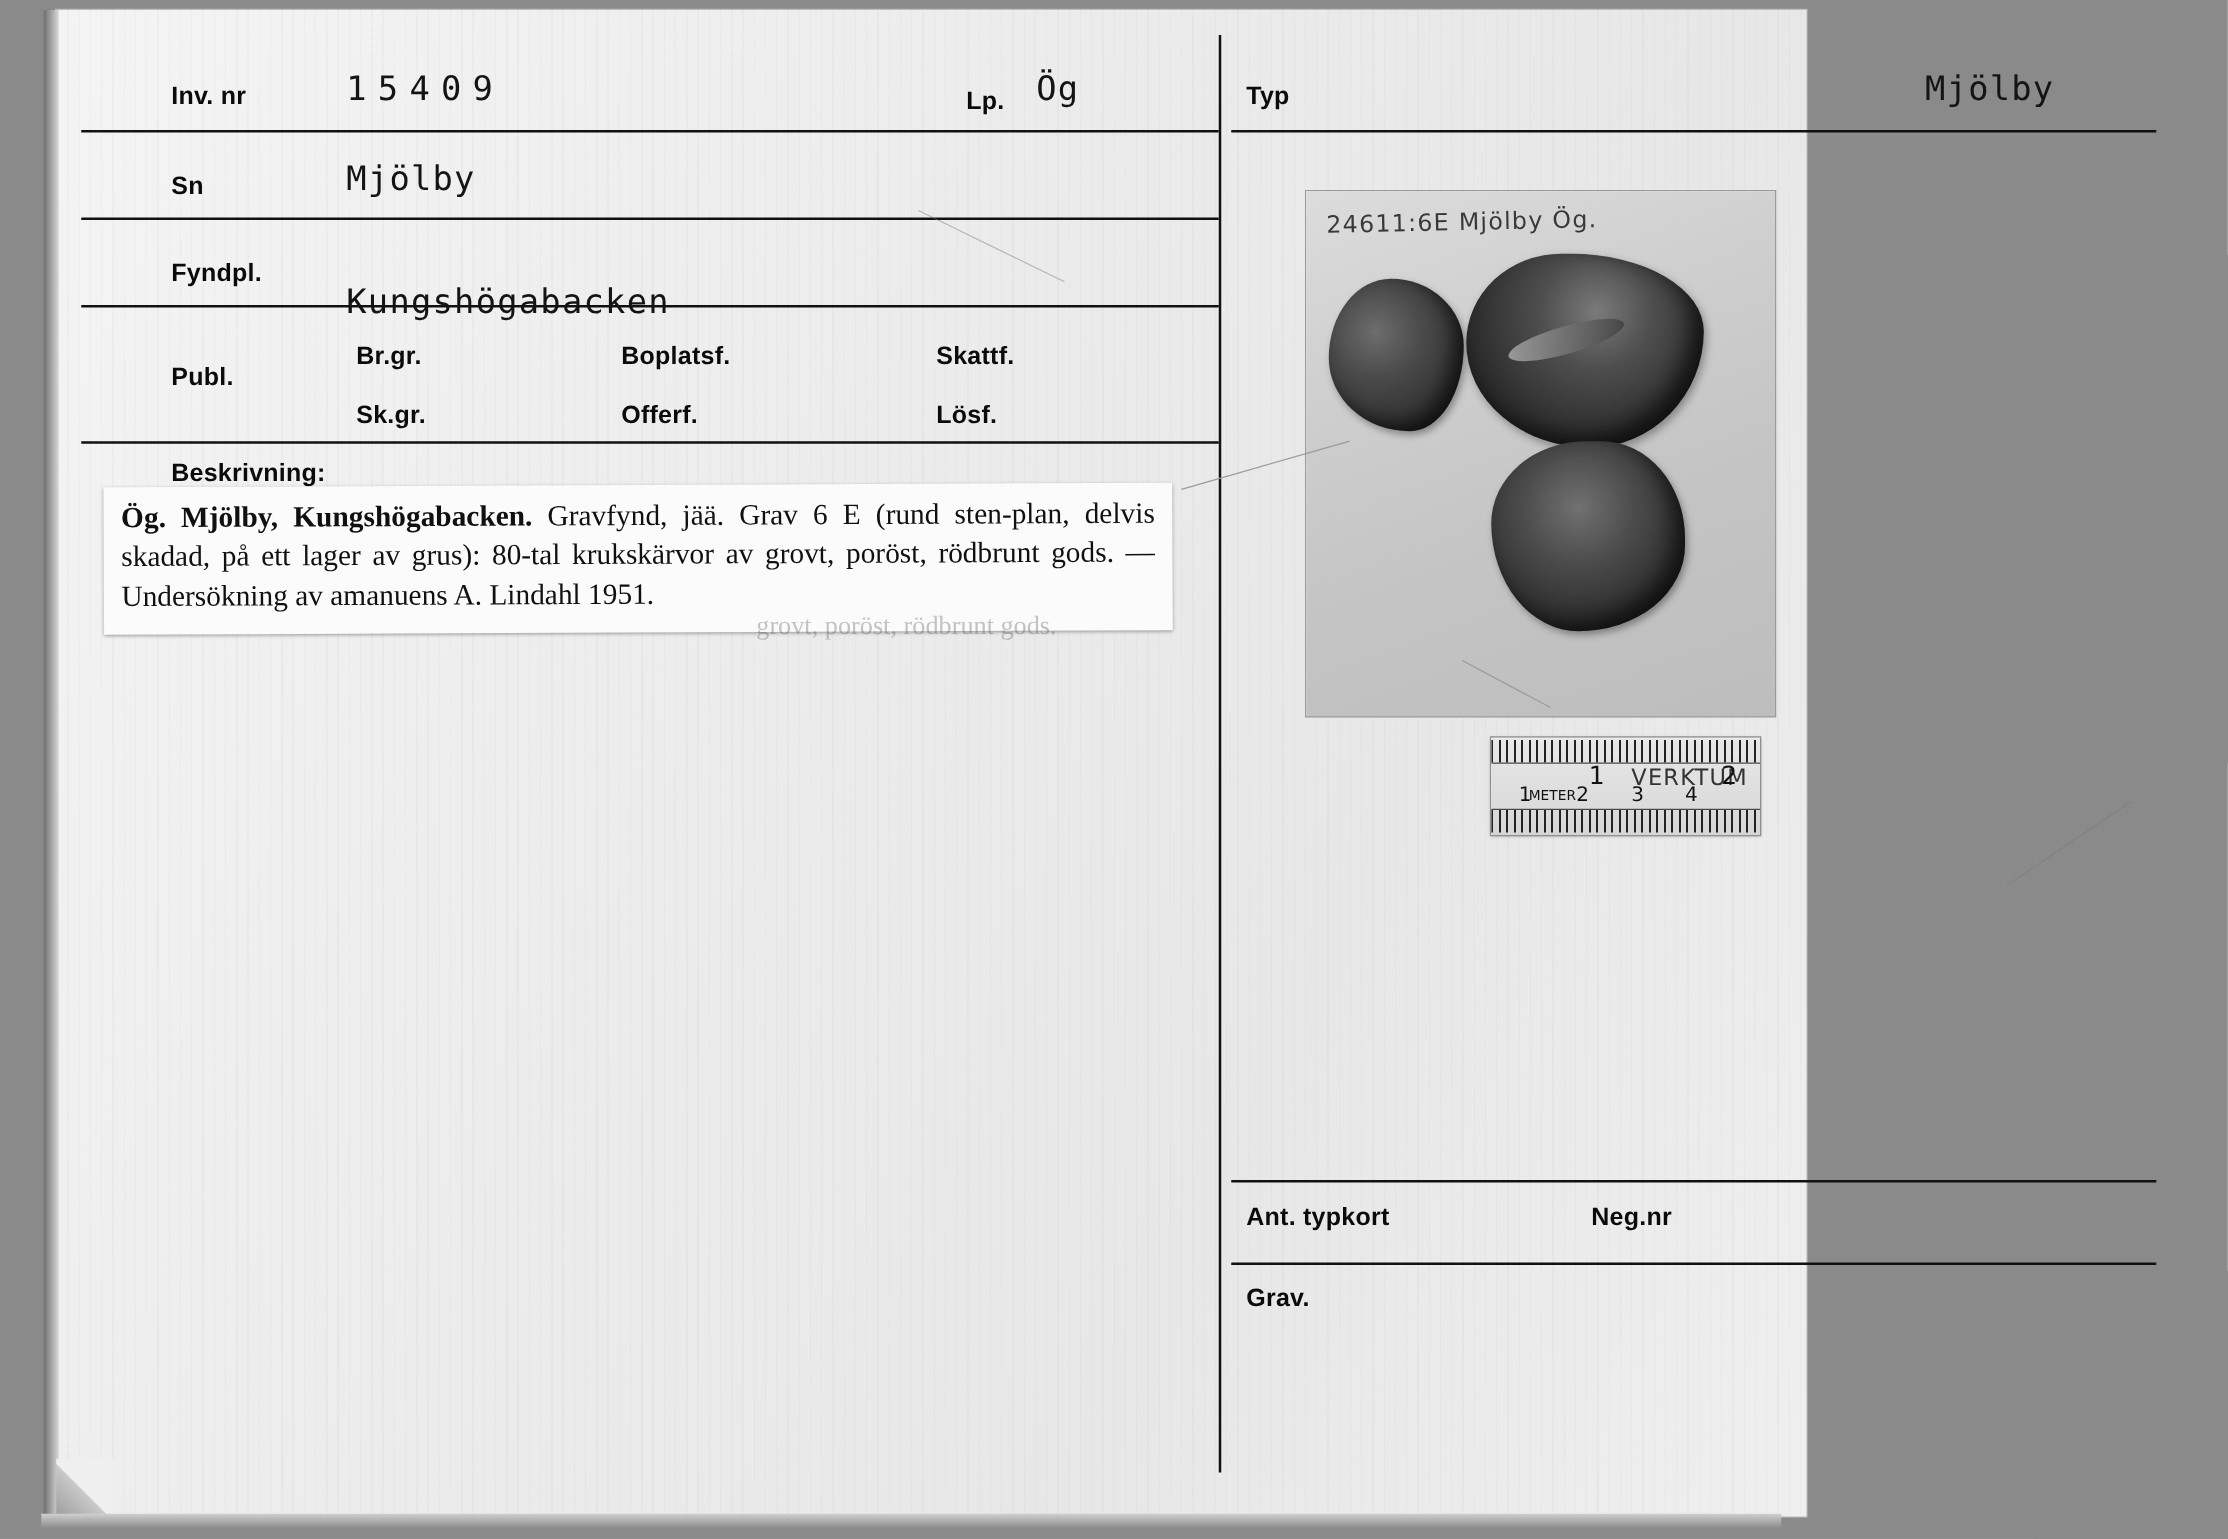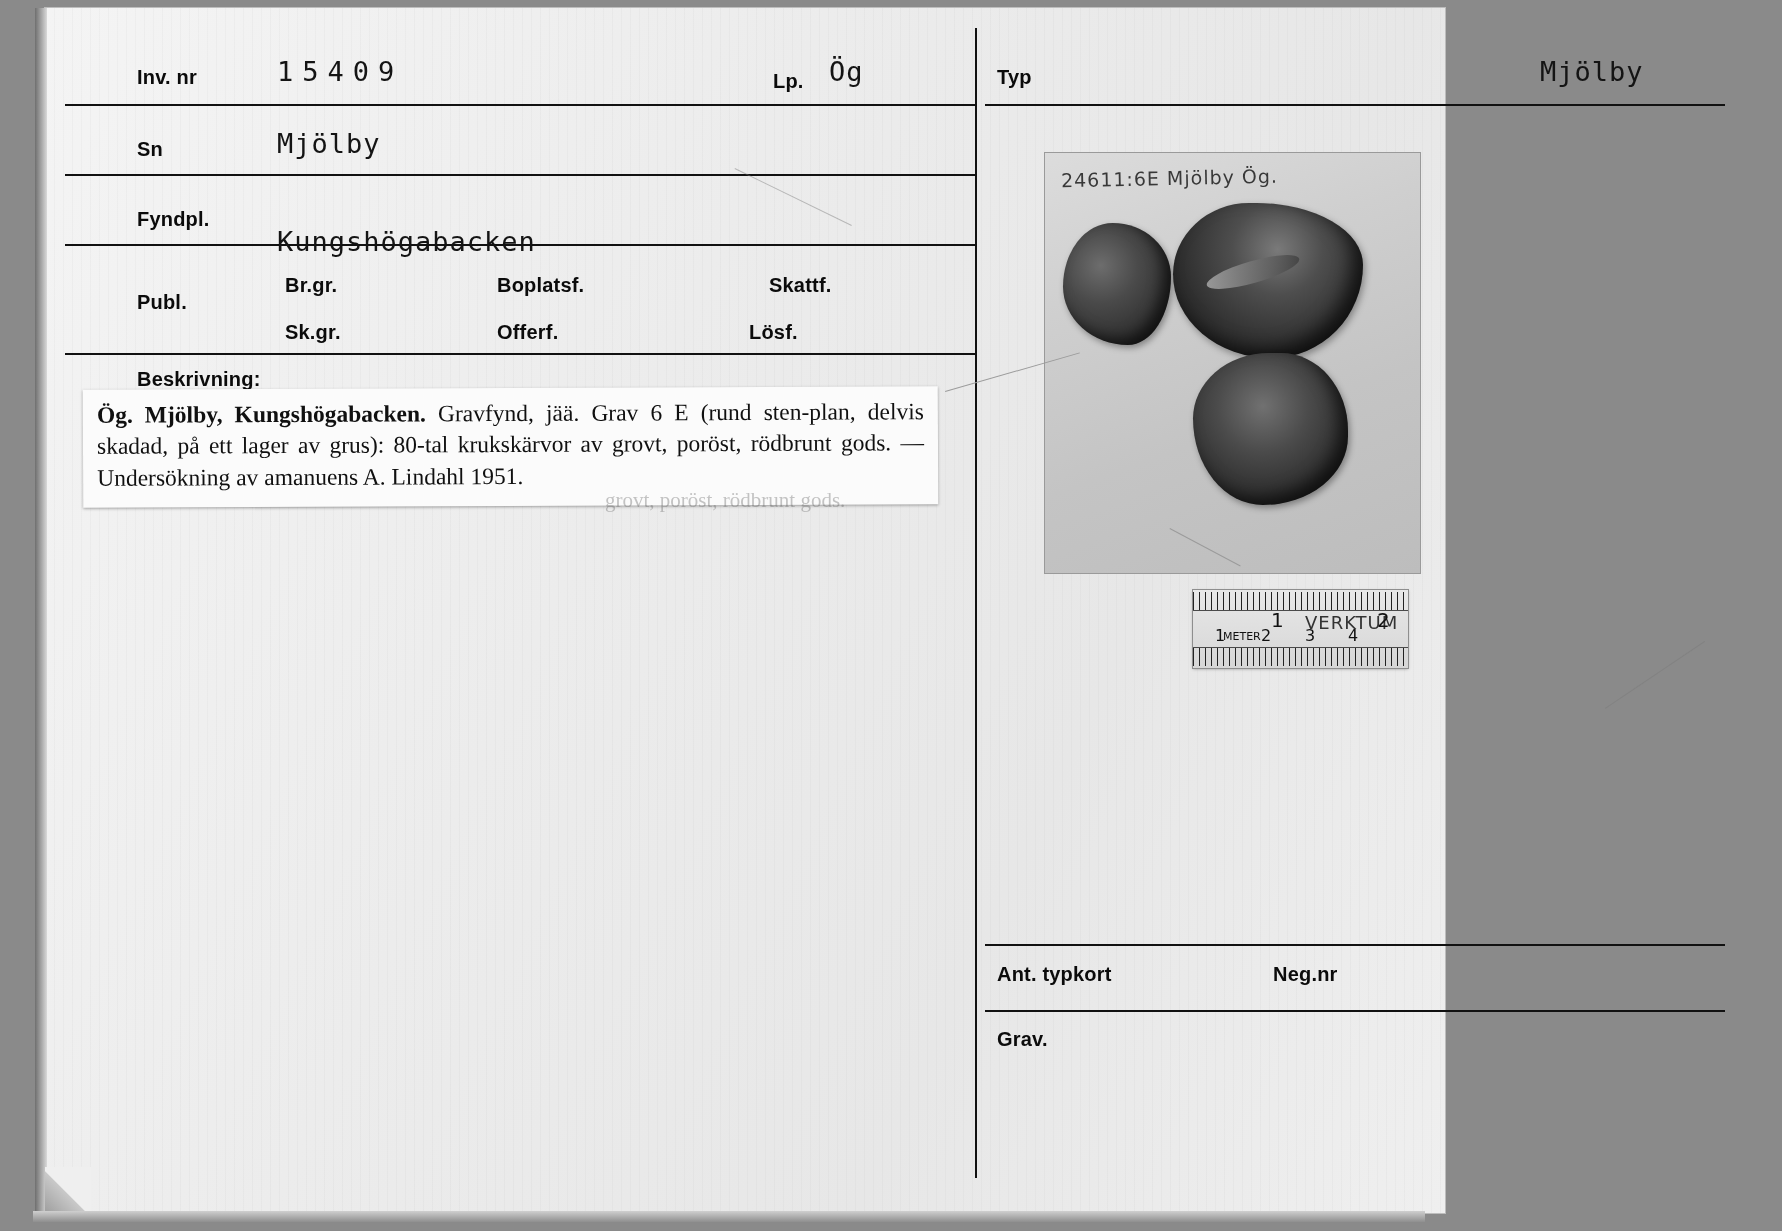--- a/index.html
+++ b/index.html
@@ -263,21 +263,21 @@
   <div class="lbl" style="left:92px; top:130px;">Sn</div>
   <div class="typed" style="left:232px; top:120px;">Mjölby</div>
 
   <div class="lbl" style="left:92px; top:200px;">Fyndpl.</div>
   <div class="typed" style="left:232px; top:190px;margin-top:28px;">Kungshögabacken</div>
 
   <div class="lbl" style="left:92px; top:283px;">Publ.</div>
 
   <div class="lbl" style="left:240px; top:266px;">Br.gr.</div>
   <div class="lbl" style="left:452px; top:266px;">Boplatsf.</div>
-  <div class="lbl" style="left:704px; top:266px;margin-left:20px;">Skattf.</div>
+  <div class="lbl" style="left:704px; top:266px;">Skattf.</div>
   <div class="lbl" style="left:240px; top:313px;">Sk.gr.</div>
   <div class="lbl" style="left:452px; top:313px;">Offerf.</div>
   <div class="lbl" style="left:704px; top:313px;">Lösf.</div>
 
   <div class="lbl" style="left:92px; top:360px;">Beskrivning:</div>
 
   <div id="slip">
     <p><span class="b">Ög. Mjölby, Kungshögabacken.</span> <span class="i">Gravfynd, jää.</span><span> Grav 6 E (rund sten-plan, delvis skadad, på ett lager av grus): 80-tal </span><span class="i">krukskärvor</span><span> av grovt, poröst, rödbrunt gods. — Undersökning av amanuens A. Lindahl 1951.</span></p>
   </div>
 

